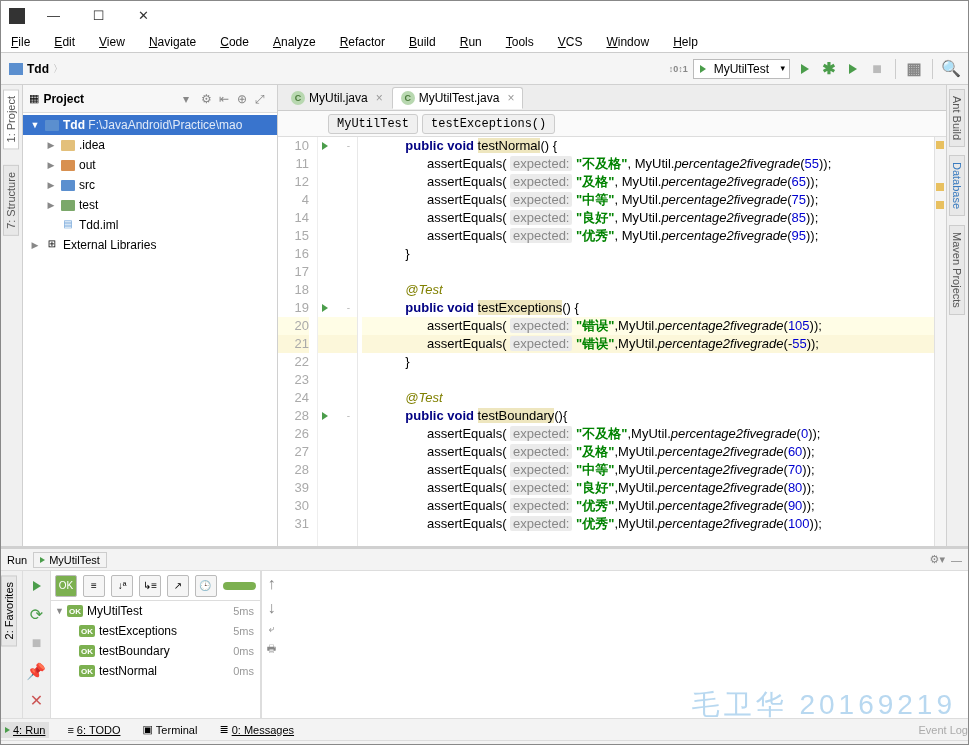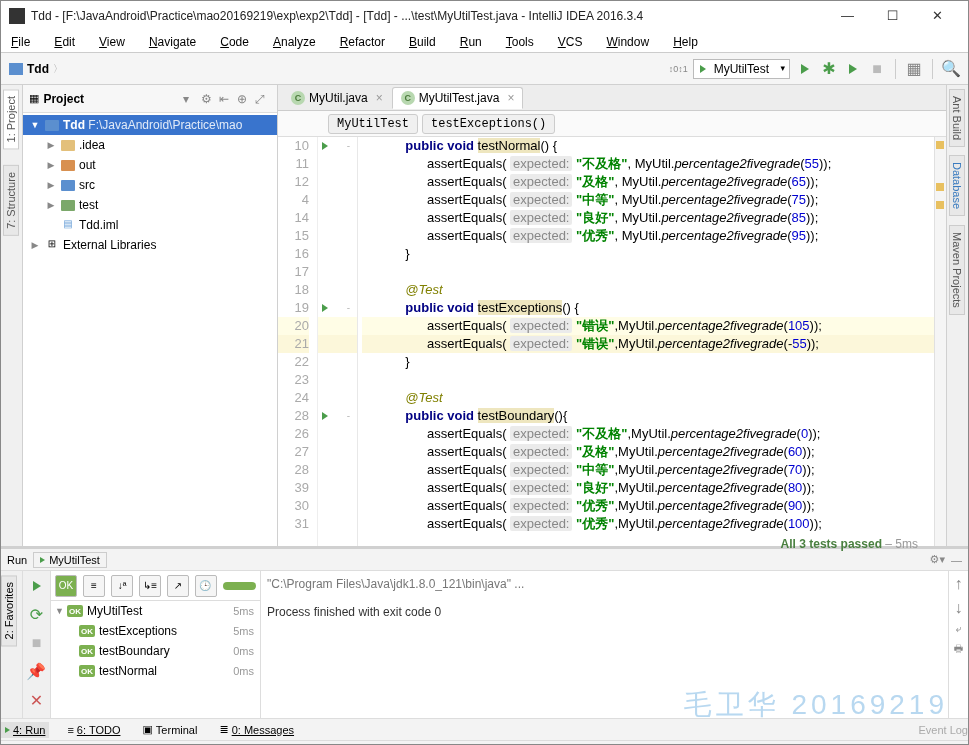--- a/index.html
+++ b/index.html
@@ -14,21 +14,21 @@
 .menubar span { padding:2px 6px; cursor:default; }
 .menubar span u { text-decoration:underline; }
 
 .toolbar { height:32px; display:flex; align-items:center; padding:0 8px; border-bottom:1px solid #d0d0d0; background:#f5f5f5; }
 .toolbar .left { display:flex; align-items:center; gap:4px; flex:1; }
 .toolbar .bc-folder { width:14px; height:12px; background:#5b8fcf; display:inline-block; }
 .toolbar .bc-text { font-size:12px; font-weight:bold; }
 .toolbar .arrow { font-size:10px; color:#999; }
 .toolbar .right { display:flex; align-items:center; gap:6px; }
 .run-config { border:1px solid #bbb; background:#fff; padding:2px 20px 2px 6px; font-size:12px; position:relative; }
-.tb-ico { width:18px; height:18px; display:flex; align-items:center; justify-content:center; }
+.tb-ico { width:18px; height:18px; display:flex; align-items:center; justify-content:center;font-weight:bold; }
 .play-ico { width:0; height:0; border-left:8px solid #4b9d4b; border-top:5px solid transparent; border-bottom:5px solid transparent; }
 .sep { width:1px; height:20px; background:#ccc; margin:0 3px; }
 
 .main-area { display:flex; height:461px; }
 .leftgutter { width:22px; background:#f0f0f0; border-right:1px solid #d0d0d0; position:relative; }
 .leftgutter .vtab { position:absolute; left:2px; writing-mode:vertical-rl; transform:rotate(180deg); font-size:11px; color:#555; padding:6px 1px; background:#e8e8e8; border:1px solid #ccc; cursor:pointer; }
 .leftgutter .vtab.active { background:#fff; }
 
 .project-panel { width:255px; border-right:1px solid #d0d0d0; background:#fff; display:flex; flex-direction:column; }
 .proj-hdr { height:28px; display:flex; align-items:center; padding:0 6px; font-size:12px; border-bottom:1px solid #ddd; background:#f7f7f7; }
@@ -91,28 +91,27 @@
 .run-console { flex:1; position:relative; padding:6px; font-family:"Courier New",monospace; font-size:12px; }
 .prog-bar { position:absolute; top:-30px; left:0; right:120px; height:8px; background:#7cb050; border-radius:4px; }
 .run-status { position:absolute; top:-34px; right:30px; font-size:12px; }
 .run-status b { color:#4a8040; }
 .run-scroll { width:20px; border-left:1px solid #ddd; display:flex; flex-direction:column; align-items:center; padding:4px 0; gap:6px; }
 
 .bot-tabs { height:22px; display:flex; align-items:center; padding:0 0; font-size:11px; gap:14px; background:#f3f3f3; border-top:1px solid #ddd; }
 .bot-tabs .bt { display:flex; align-items:center; gap:3px; padding:2px 4px; }
 .bot-tabs .bt.active { background:#e0e0e0; }
 .statusbar { height:24px; display:flex; align-items:center; padding:0 6px; font-size:12px; background:#f3f3f3; border-top:1px solid #ddd; }
-.watermark { position:absolute; bottom:20px; right:20px; font-size:28px; color:#b8d8f0; letter-spacing:4px; pointer-events:none; font-family:"SimHei",sans-serif; }
+.watermark { position:absolute; bottom:20px; right:12px; font-size:28px; color:#b8d8f0; letter-spacing:4px; pointer-events:none; font-family:"SimHei",sans-serif; }
 </style>
 </head>
 <body>
 
 <div class="titlebar">
   <span class="icon"></span>
-  <span class="title">Tdd - [F:\JavaAndroid\Practice\mao20169219\exp\exp2\Tdd] - [Tdd] - ...\test\MyUtilTest.java - IntelliJ IDEA 2016.3.4</span>
   <div class="winbtns">
     <div class="winbtn">—</div>
     <div class="winbtn">☐</div>
     <div class="winbtn">✕</div>
   </div>
 </div>
 
 <div class="menubar" id="menubar">
     <span><u>F</u>ile</span>
     <span><u>E</u>dit</span>
@@ -332,28 +331,20 @@
           <span>MyUtilTest</span>
           <span class="time">5ms</span>
         </div>
         <div id="test-children">
             <div class="row2" style="padding-left: 28px;"><span class="ok-badge">OK</span>testExceptions<span class="time">5ms</span></div>
             <div class="row2" style="padding-left: 28px;"><span class="ok-badge">OK</span>testBoundary<span class="time">0ms</span></div>
             <div class="row2" style="padding-left: 28px;"><span class="ok-badge">OK</span>testNormal<span class="time">0ms</span></div>
           </div>
       </div>
     </div>
-    <div class="run-console">
-      <div class="run-status">
-        <b>All 3 tests passed</b> <span style="color:#999;">– 5ms</span>
-      </div>
-      <div style="color:#777;">"C:\Program Files\Java\jdk1.8.0_121\bin\java" ...</div>
-      <br>
-      <div style="color:#333;">Process finished with exit code 0</div>
-    </div>
     <div class="run-scroll">
       <span style="color:#888;">↑</span>
       <span style="color:#888;">↓</span>
       <span style="color:#888;font-size:10px;">⤶</span>
       <span style="color:#888;font-size:10px;">🖶</span>
     </div>
   </div>
 </div>
 
 <div class="bot-tabs">

